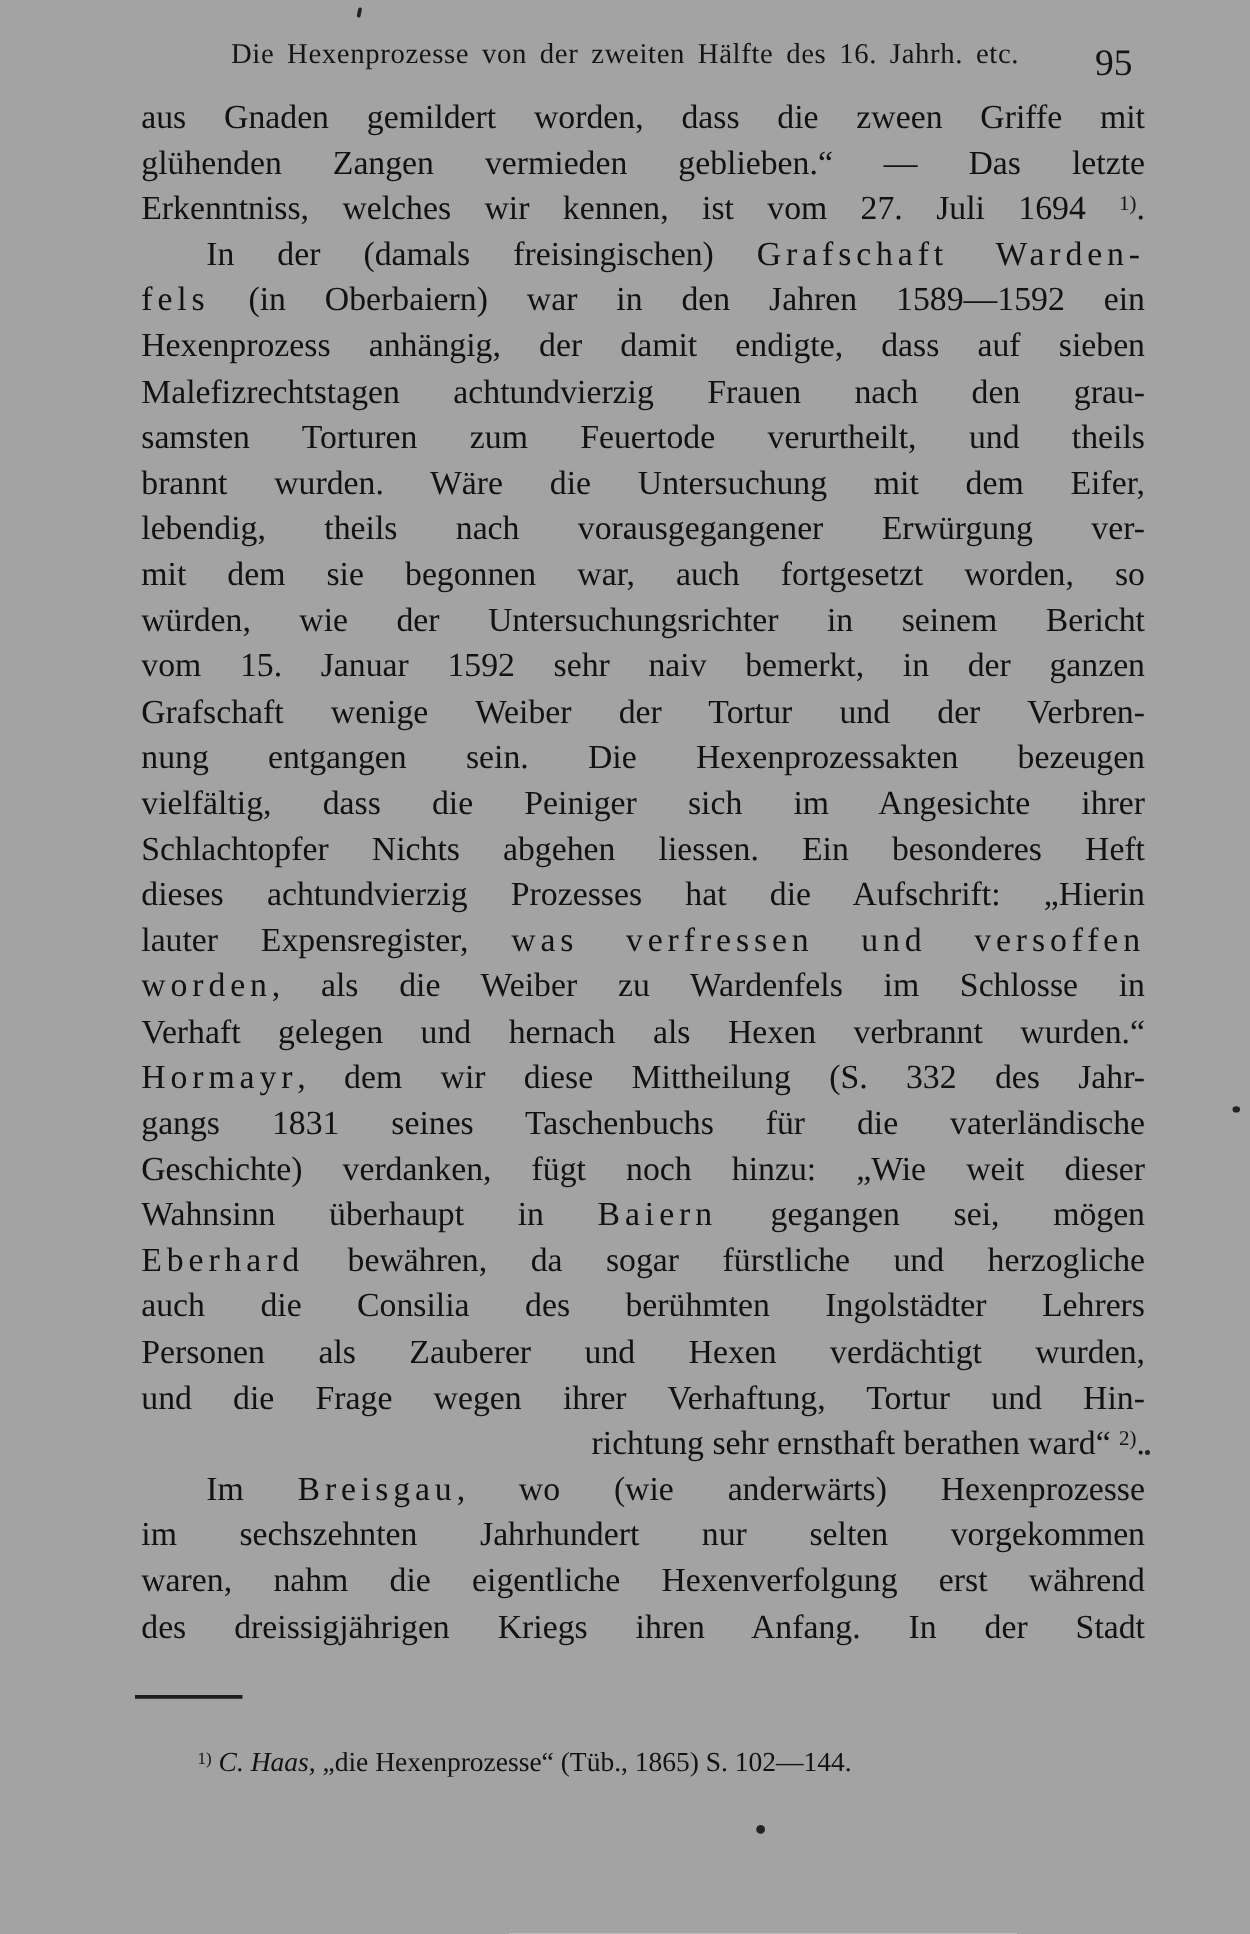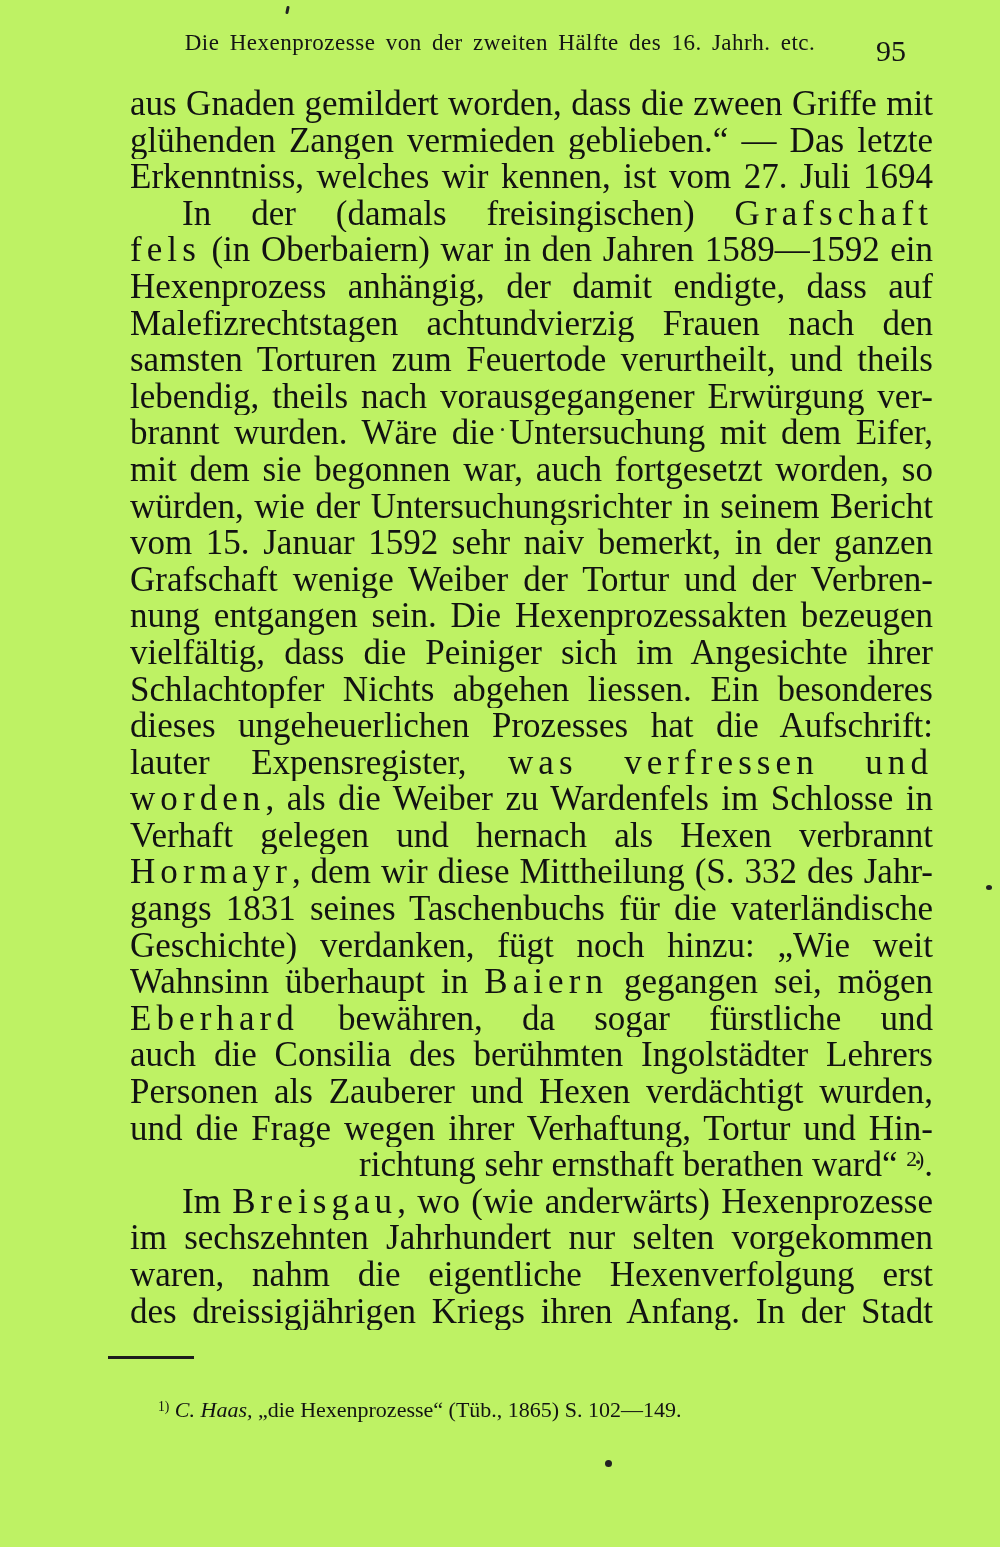--- a/index.html
+++ b/index.html
@@ -1,20 +1,20 @@
 <!DOCTYPE html>
 <html><head>
 <meta charset="utf-8">
 <style>
   html, body { margin: 0; padding: 0; background: #e8e8e8; }
   .page {
     position: relative;
     width: 1000px;
     height: 1547px;
-    background: #bef264;
+    background: #a3a3a3;
     color: #121212;
     font-family: "Liberation Serif", "DejaVu Serif", serif;
     overflow: hidden;
   }
   
   .header-bar { position: absolute; top: 30px; left: 0; right: 0; height: 34px; }
   .header-title {
     position: absolute; left: 0; right: 0;
     text-align: center;
     font-size: 23px;
@@ -24,24 +24,23 @@
   }
   .page-number {
     position: absolute; right: 94px; top: 4px;
     font-size: 30px;
     color: #141414;
   }
   
   .body-text {
     position: absolute;
     left: 113px;
-    top: 86px;
+    top: 75px;
     width: 803px;
-    font-size: 35px;
-    margin-left: 17px;
+    font-size: 27px;
   }
   .line {
     text-align: justify;
     text-align-last: justify;
     height: 36.6px;
     line-height: 36.6px;
     overflow: hidden;
     white-space: normal;
   }
   .line.indent { text-indent: 52px; }
@@ -93,30 +92,30 @@
 
   <div class="body-text">
       <div class="line"><span>aus Gnaden gemildert worden, dass die zween Griffe mit</span></div>
       <div class="line"><span>glühenden Zangen vermieden geblieben.“ — Das letzte</span></div>
       <div class="line"><span>Erkenntniss, welches wir kennen, ist vom 27. Juli 1694 </span><sup class="supref">1)</sup><span>.</span></div>
       <div class="line indent"><span>In der (damals freisingischen) </span><span class="sp">Grafschaft Warden-</span></div>
       <div class="line"><span class="sp">fels</span><span> (in Oberbaiern) war in den Jahren 1589—1592 ein</span></div>
       <div class="line"><span>Hexenprozess anhängig, der damit endigte, dass auf sieben</span></div>
       <div class="line"><span>Malefizrechtstagen achtundvierzig Frauen nach den grau-</span></div>
       <div class="line"><span>samsten Torturen zum Feuertode verurtheilt, und theils</span></div>
+      <div class="line"><span>brannt wurden.  Wäre die Untersuchung mit dem Eifer,</span></div>
       <div class="line"><span>lebendig, theils nach vorausgegangener Erwürgung ver-</span></div>
-      <div class="line"><span>brannt wurden.  Wäre die Untersuchung mit dem Eifer,</span></div>
       <div class="line"><span>mit dem sie begonnen war, auch fortgesetzt worden, so</span></div>
       <div class="line"><span>würden, wie der Untersuchungsrichter in seinem Bericht</span></div>
       <div class="line"><span>vom 15. Januar 1592 sehr naiv bemerkt, in der ganzen</span></div>
       <div class="line"><span>Grafschaft wenige Weiber der Tortur und der Verbren-</span></div>
       <div class="line"><span>nung entgangen sein.  Die Hexenprozessakten bezeugen</span></div>
       <div class="line"><span>vielfältig, dass die Peiniger sich im Angesichte ihrer</span></div>
       <div class="line"><span>Schlachtopfer Nichts abgehen liessen.  Ein besonderes Heft</span></div>
-      <div class="line"><span>dieses ungeheuerlichen Prozesses hat die Aufschrift: „Hierin</span></div>
+      <div class="line"><span>dieses achtundvierzig Prozesses hat die Aufschrift: „Hierin</span></div>
       <div class="line"><span>lauter Expensregister, </span><span class="sp">was verfressen und versoffen</span></div>
       <div class="line"><span class="sp">worden</span><span>, als die Weiber zu Wardenfels im Schlosse in</span></div>
       <div class="line"><span>Verhaft gelegen und hernach als Hexen verbrannt wurden.“</span></div>
       <div class="line"><span class="sp">Hormayr</span><span>, dem wir diese Mittheilung (S. 332 des Jahr-</span></div>
       <div class="line"><span>gangs 1831 seines Taschenbuchs für die vaterländische</span></div>
       <div class="line"><span>Geschichte) verdanken, fügt noch hinzu: „Wie weit dieser</span></div>
       <div class="line"><span>Wahnsinn überhaupt in </span><span class="sp">Baiern</span><span> gegangen sei, mögen</span></div>
       <div class="line"><span class="sp">Eberhard</span><span> bewähren, da sogar fürstliche und herzogliche</span></div>
       <div class="line"><span>auch die Consilia des berühmten Ingolstädter Lehrers</span></div>
       <div class="line"><span>Personen als Zauberer und Hexen verdächtigt wurden,</span></div>
@@ -124,21 +123,21 @@
       <div class="line noj"><span>richtung sehr ernsthaft berathen ward“ </span><sup class="supref">2)</sup><span>.</span></div>
       <div class="line indent"><span>Im </span><span class="sp">Breisgau</span><span>, wo (wie anderwärts) Hexenprozesse</span></div>
       <div class="line"><span>im sechszehnten Jahrhundert nur selten vorgekommen</span></div>
       <div class="line"><span>waren, nahm die eigentliche Hexenverfolgung erst während</span></div>
       <div class="line"><span>des dreissigjährigen Kriegs ihren Anfang.  In der Stadt</span></div>
     </div>
 
   <div class="footnote-separator"></div>
 
   <div class="footnotes">
-      <div class="line noj"><sup class="supref">1)</sup><span> </span><span class="it">C. Haas,</span><span> „die Hexenprozesse“ (Tüb., 1865) S. 102—149.</span></div>
+      <div class="line noj"><sup class="supref">1)</sup><span> </span><span class="it">C. Haas,</span><span> „die Hexenprozesse“ (Tüb., 1865) S. 102—144.</span></div>
     </div>
 
   <div class="speck dash" style="left:286px; top:6px; width:3px; height:8px;"></div>
   <div class="speck" style="left:501px; top:428px; width:3px; height:3px;"></div>
   <div class="speck" style="left:986px; top:885px; width:6px; height:5px;"></div>
   <div class="speck" style="left:916px; top:1160px; width:4px; height:4px;"></div>
   <div class="speck" style="left:605px; top:1460px; width:7px; height:7px;"></div>
 
 </div>
 

